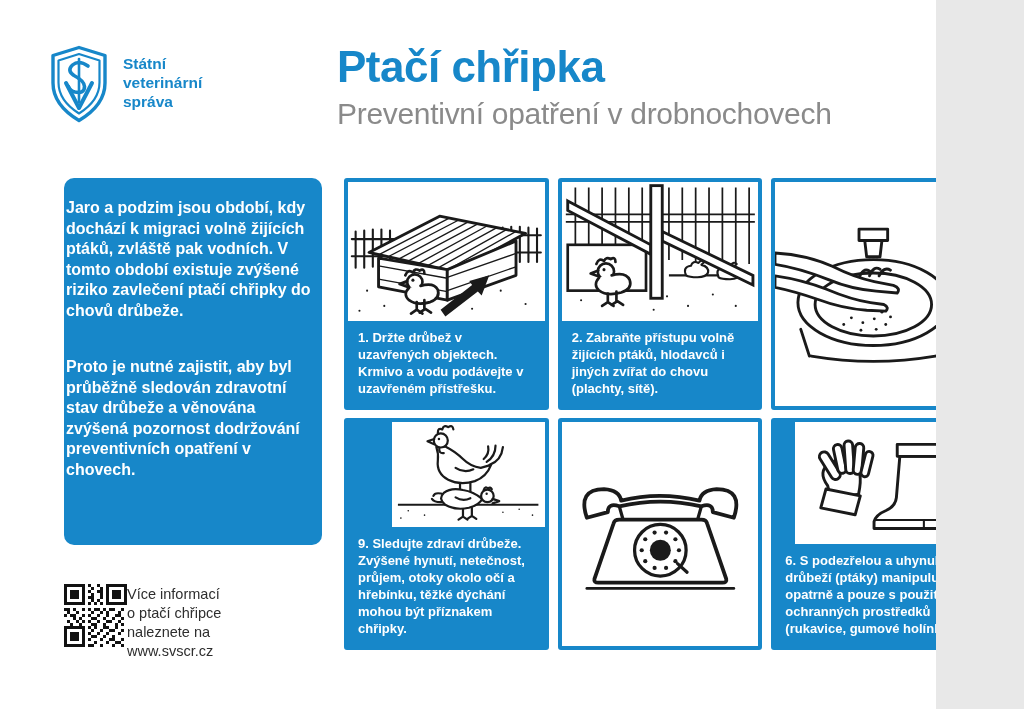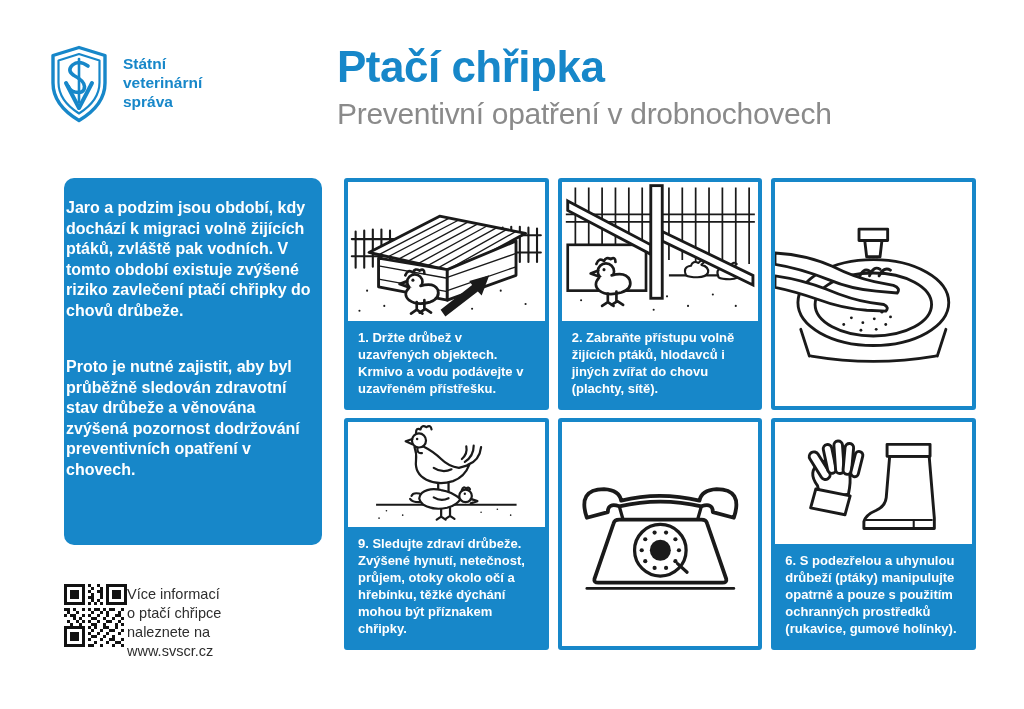--- a/index.html
+++ b/index.html
@@ -4,21 +4,21 @@
 <style>
   :root{
     --accent:#1787C9;
     --subtitle:#8A8A8A;
     --ink:#1A1A1A;
     --info-text:#2E2E2E;
   }
   *{box-sizing:border-box;}
   html,body{margin:0;padding:0;background:#e8e8e8;}
   .page{
-    position:relative;width:1024px;height:709px;background:#fff;
+    position:relative;width:936px;height:709px;background:#fff;
     font-family:"Liberation Sans",sans-serif;overflow:hidden;
   }
   
   .brand{position:absolute;left:50px;top:45px;display:flex;gap:15px;}
   .brand svg{width:58px;height:79px;flex:0 0 auto;}
   .brand-text{color:var(--accent);font-weight:bold;font-size:15.5px;line-height:19px;padding-top:9px;}
   .brand-text span{display:block;}
   .titles{position:absolute;left:337px;top:42px;}
   .title{margin:0;color:var(--accent);font-weight:bold;font-size:44px;line-height:50px;letter-spacing:-.5px;}
   .subtitle{margin:4px 0 0;color:var(--subtitle);font-weight:normal;font-size:30px;line-height:35px;letter-spacing:-.3px;}
@@ -35,21 +35,21 @@
   .qr{width:63px;height:63px;}
   .info-text{font-size:14.5px;line-height:19px;color:var(--info-text);padding-top:1px;}
   .info-text span{display:block;}
   
   .panels{
     position:absolute;left:344px;top:178px;width:632px;height:472px;
     display:grid;grid-template-columns:repeat(3,1fr);grid-template-rows:1fr 1fr;gap:8px 9px;
   }
   .panel{
     border:4px solid var(--accent);background:var(--accent);
-    border-radius:3px;display:flex;flex-direction:column;min-height:0;
+    border-radius:3px;display:flex;flex-direction:column;min-height:0;align-items:flex-end;
   }
   .panel-art{
     background:#fff;flex:1 1 auto;min-height:0;overflow:hidden;
     display:flex;align-items:center;justify-content:center;
   }
   .panel-art svg{width:100%;height:100%;}
   .panel-caption{
     color:#fff;font-weight:bold;font-size:13px;line-height:17px;
     padding:8px 10px 9px;flex:0 0 auto;
   }

